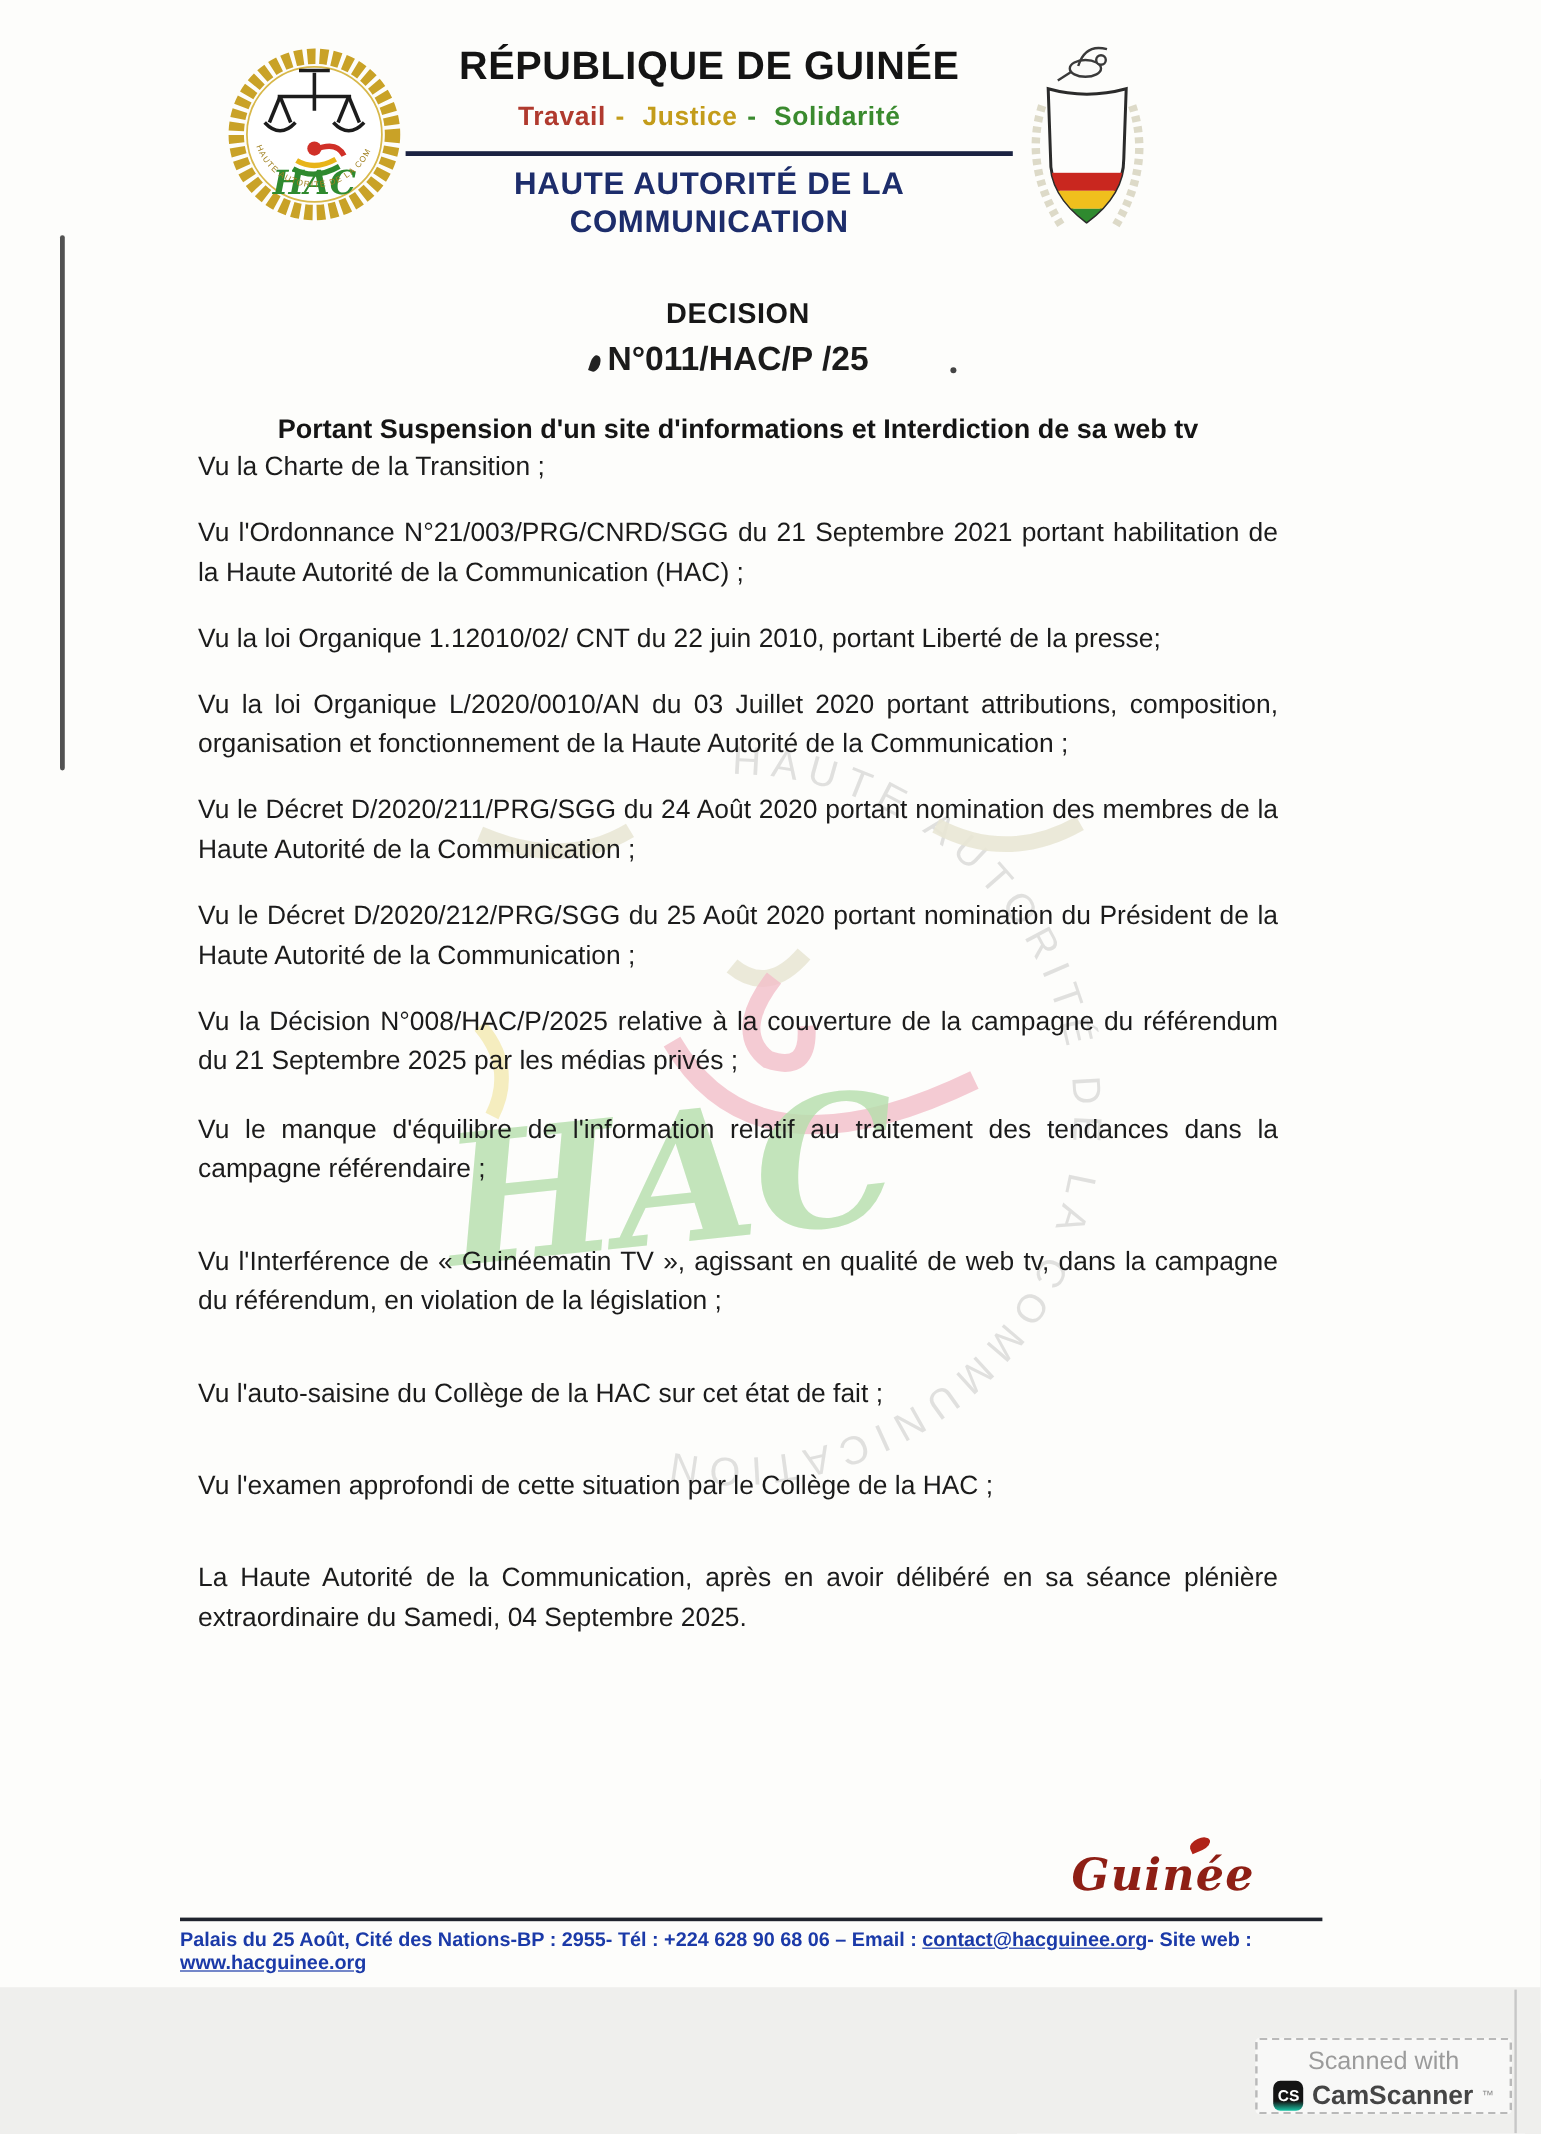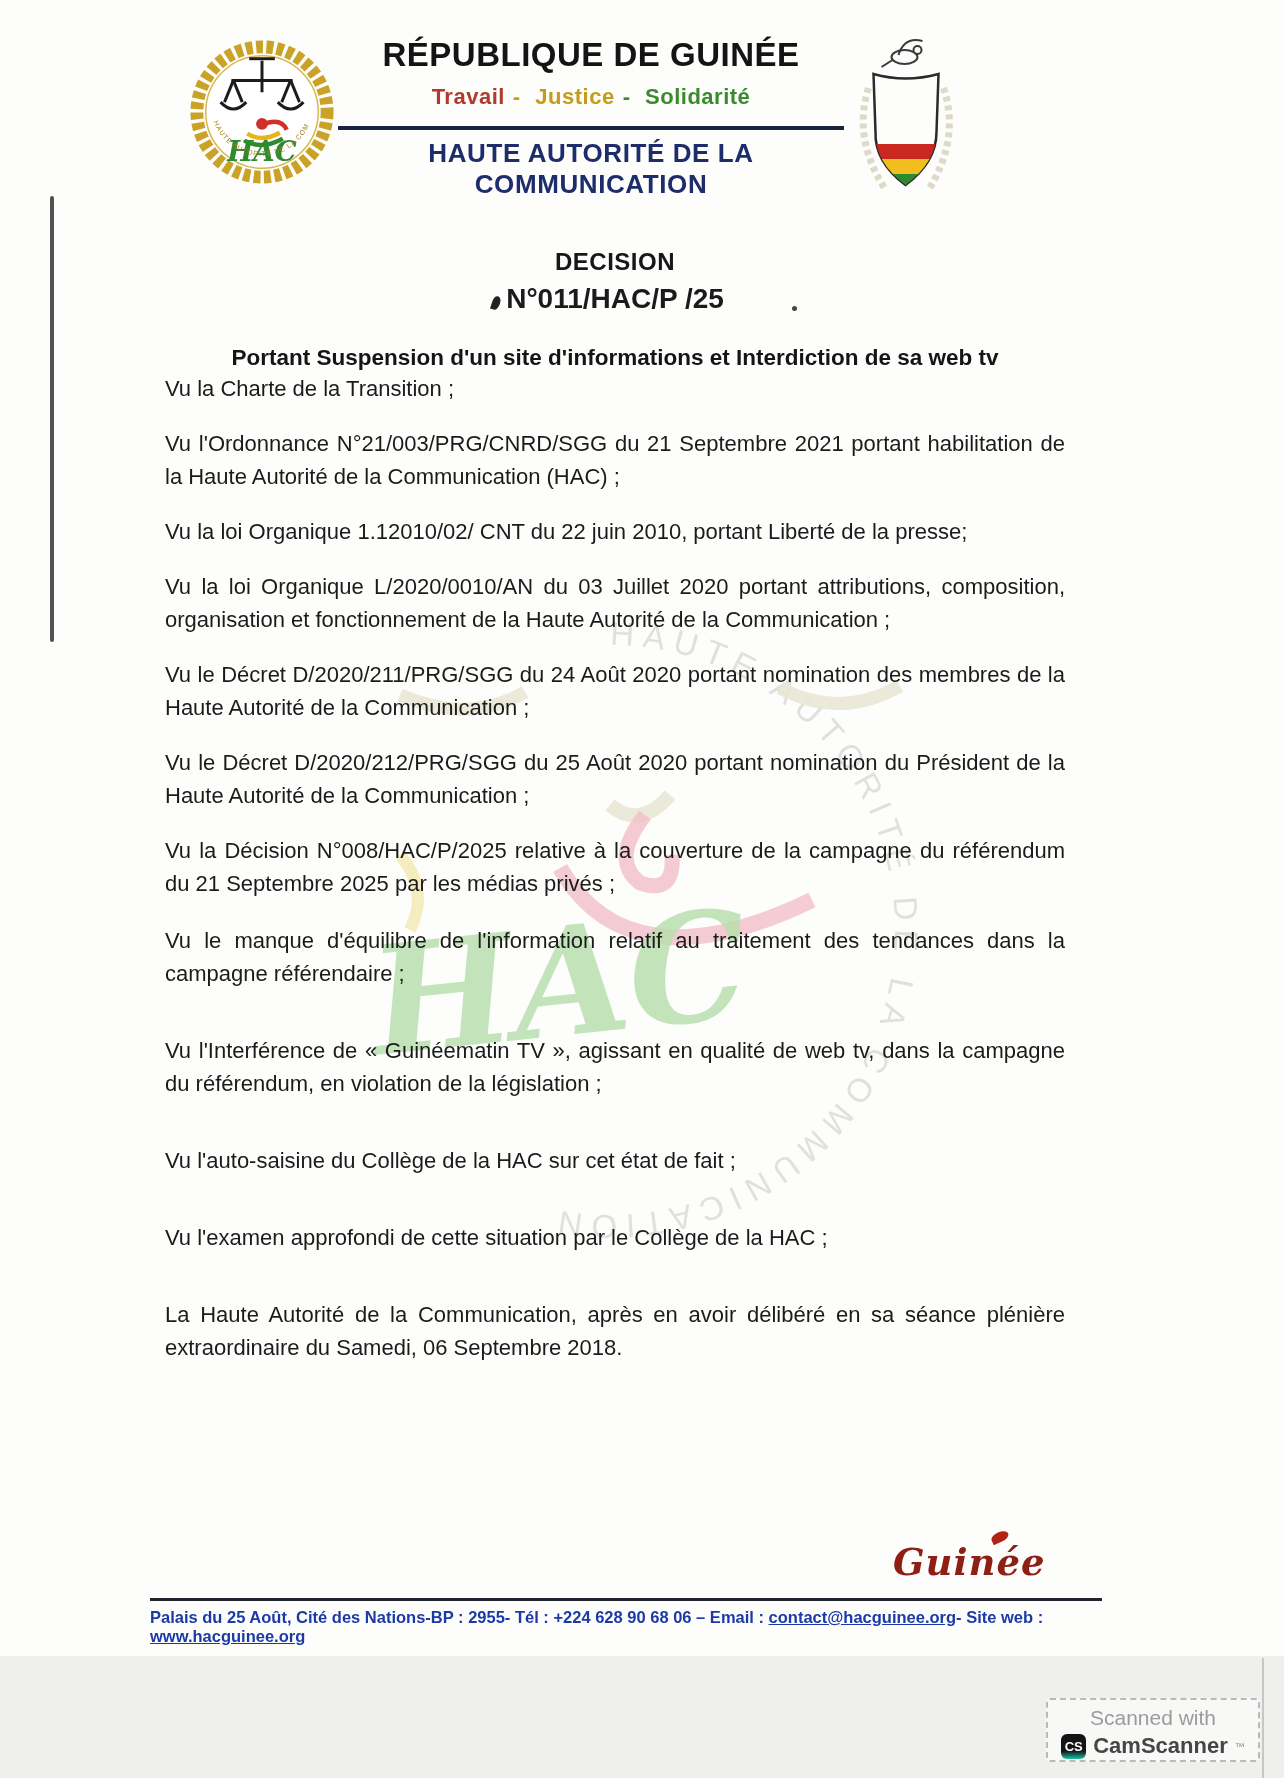--- a/index.html
+++ b/index.html
@@ -172,21 +172,21 @@
     <p>Vu l'Ordonnance N°21/003/PRG/CNRD/SGG du 21 Septembre 2021 portant habilitation de la Haute Autorité de la Communication (HAC) ;</p>
     <p>Vu la loi Organique 1.12010/02/ CNT du 22 juin 2010, portant Liberté de la presse;</p>
     <p>Vu la loi Organique L/2020/0010/AN du 03 Juillet 2020 portant attributions, composition, organisation et fonctionnement de la Haute Autorité de la Communication ;</p>
     <p>Vu le Décret D/2020/211/PRG/SGG du 24 Août 2020 portant nomination des membres de la Haute Autorité de la Communication ;</p>
     <p>Vu le Décret D/2020/212/PRG/SGG du 25 Août 2020 portant nomination du Président de la Haute Autorité de la Communication ;</p>
     <p>Vu la Décision N°008/HAC/P/2025 relative à la couverture de la campagne du référendum du 21 Septembre 2025 par les médias privés ;</p>
     <p class="gap-lg">Vu le manque d'équilibre de l'information relatif au traitement des tendances dans la campagne référendaire ;</p>
     <p class="gap-lg">Vu l'Interférence de « Guinéematin TV », agissant en qualité de web tv, dans la campagne du référendum, en violation de la législation ;</p>
     <p class="gap-lg">Vu l'auto-saisine du Collège de la HAC sur cet état de fait ;</p>
     <p class="gap-lg">Vu l'examen approfondi de cette situation par le Collège de la HAC ;</p>
-    <p>La Haute Autorité de la Communication, après en avoir délibéré en sa séance plénière extraordinaire du Samedi, 06 Septembre 2018.</p>
+    <p>La Haute Autorité de la Communication, après en avoir délibéré en sa séance plénière extraordinaire du Samedi, 04 Septembre 2025.</p>
   </main>
 
   <div class="guinee" style="color: rgb(142, 31, 21);">
     <span>Guinée</span>
     <span class="leaf"></span>
   </div>
 
   <footer class="footer" style="color: rgb(27, 58, 168);">
     <span>Palais du 25 Août, Cité des Nations-BP : 2955- Tél : +224 628 90 68 06 – Email : </span><span class="u">contact@hacguinee.org</span><span>- Site web : </span><span class="u">www.hacguinee.org</span>
   </footer>

